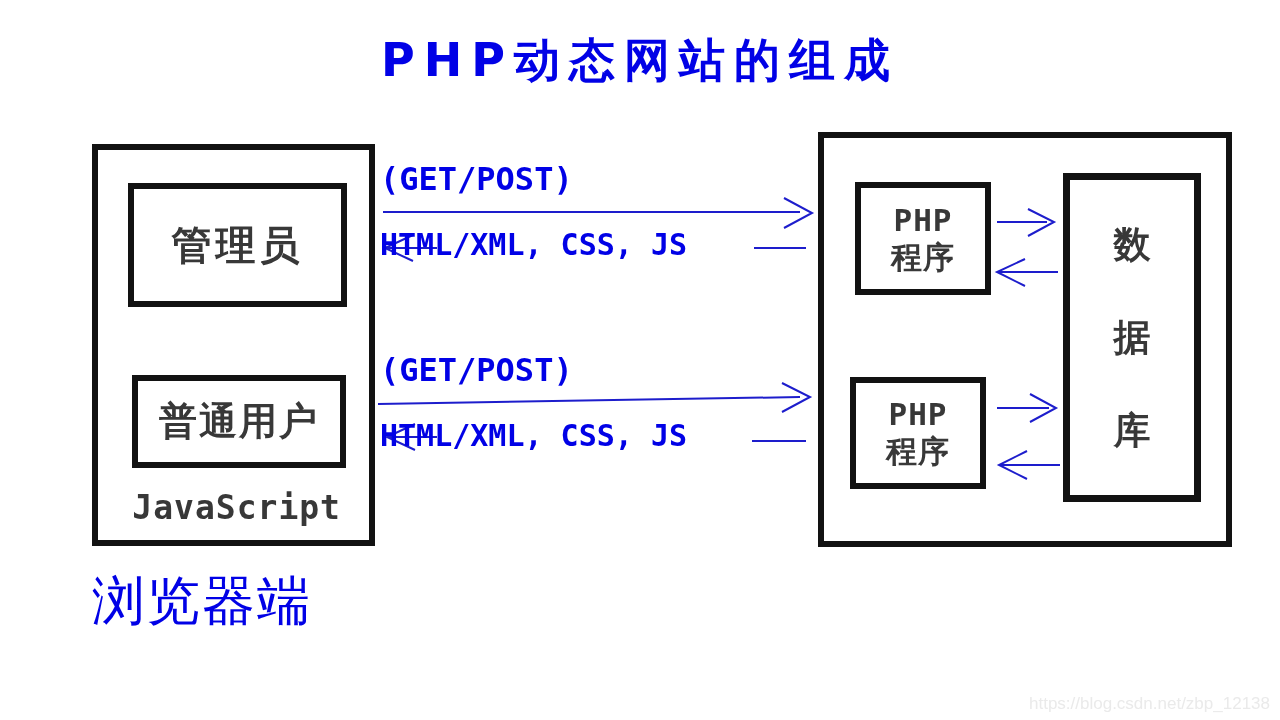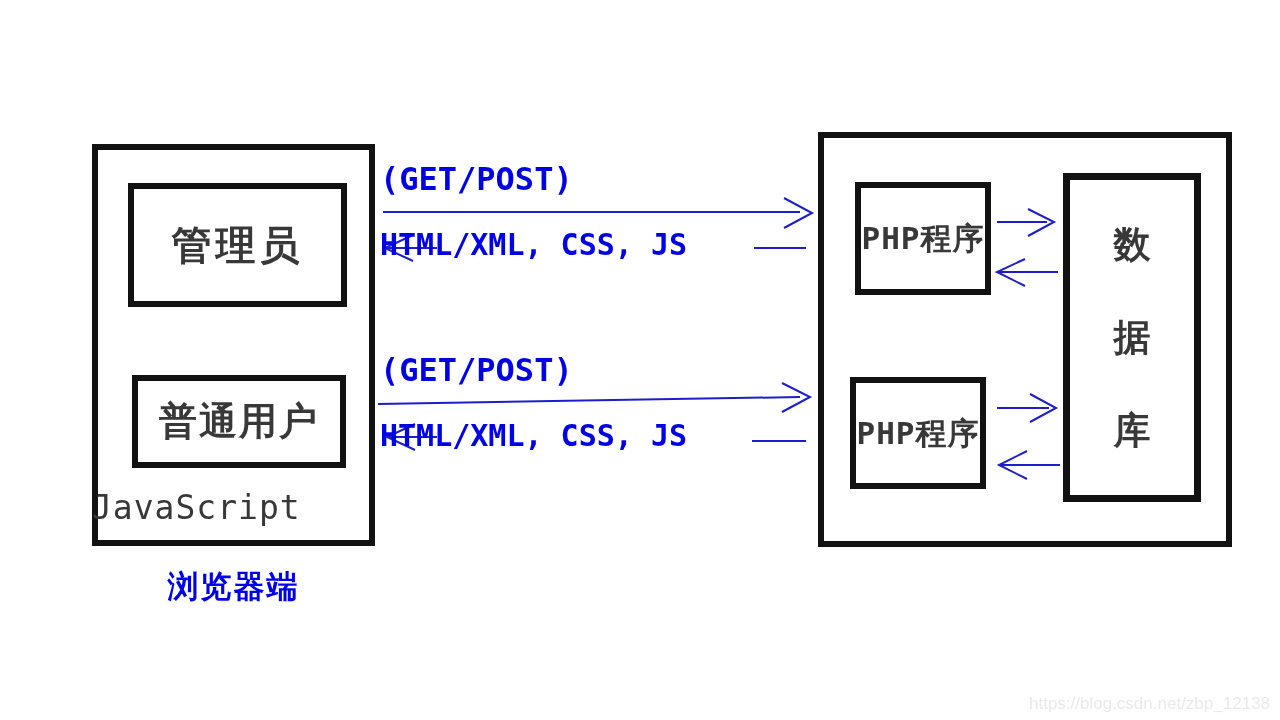--- a/index.html
+++ b/index.html
@@ -43,21 +43,21 @@
     justify-content: center;
     color: var(--box_text, #383838);
     font-weight: bold;
   }
   .admin-box   { left: 128px; top: 183px; width: 219px; height: 124px; font-size: 40px; letter-spacing: 4px; }
   .user-box    { left: 132px; top: 375px; width: 214px; height:  93px; font-size: 38px; letter-spacing: 2px; }
   .browser-box { left:  92px; top: 144px; width: 283px; height: 402px; }
   .server-box  { left: 818px; top: 132px; width: 414px; height: 415px; }
   .php-box {
     width: 136px;
-    flex-direction: row;
+    flex-direction: column;
     line-height: 1.18;
     font-size: 31px;
     font-family: "DejaVu Sans Mono", "DejaVu Sans", monospace;
     letter-spacing: 1px;
   }
   .php-box-top    { left: 855px; top: 182px; height: 113px; }
   .php-box-bottom { left: 850px; top: 377px; height: 112px; }
   .db-box {
     left: 1063px; top: 173px; width: 138px; height: 329px;
     border-width: 7px;
@@ -66,32 +66,32 @@
     align-items: center;
     justify-content: center;
     gap: 43px;
     color: var(--box_text, #383838);
     font-size: 37px;
     font-weight: bold;
   }
   .js-label {
     position: absolute;
     left: 92px; width: 249px; top: 488px;
-    text-align: left;
+    text-align: right;
     font-family: "DejaVu Sans Mono", monospace;
-    font-weight: normal;
+    font-weight: bold;
     font-size: 33px;
     letter-spacing: 1px;
     color: var(--box_text, #383838);
   }
   .caption {
     position: absolute;
-    text-align: center;
-    font-size: 31px;
-    font-weight: bold;
+    text-align: left;
+    font-size: 53px;
+    font-weight: normal;
     letter-spacing: 2px;
     color: var(--accent, #0101e6);
   }
   .caption-browser { left:  92px; width: 283px; top: 566px; }
   .caption-server  { left: 818px; width: 414px; top: 580px; }
   .link-label {
     position: absolute;
     left: 380px; width: 432px;
     font-family: "DejaVu Sans Mono", "DejaVu Sans", monospace;
     font-weight: bold;
@@ -107,20 +107,21 @@
     font-family: "Liberation Sans", sans-serif;
     font-size: 17px;
     color: var(--watermark, #eaeaea);
   }
 </style>
 </head>
 <body>
 
 <div class="stage">
 
+  <h1 class="title">PHP动态网站的组成</h1>
 
   <svg class="arrows" viewBox="0 0 1280 720" xmlns="http://www.w3.org/2000/svg">
     <g>
       <line x1="383" y1="212" x2="800" y2="212"></line>
       <polyline points="784,198 812,213 784,228"></polyline>
     </g>
     <g>
       <polyline points="413,235 385,248 413,261"></polyline>
       <line x1="385" y1="248" x2="437" y2="248"></line>
       <line x1="754" y1="248" x2="806" y2="248"></line>

